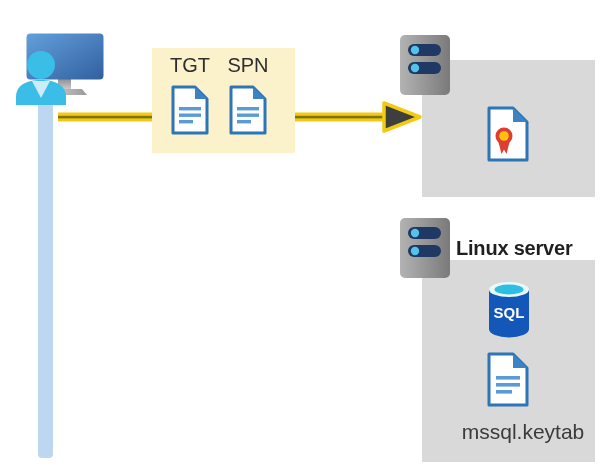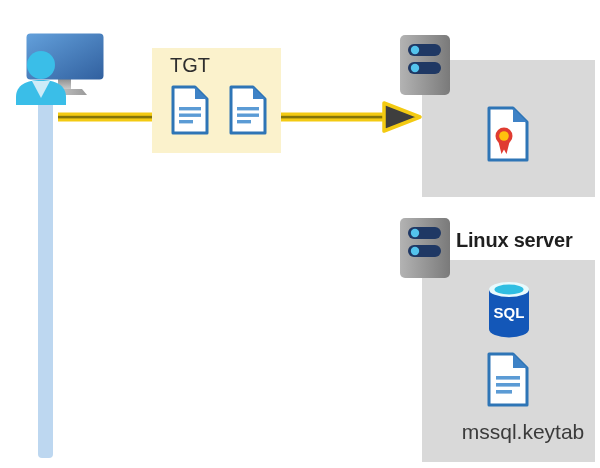--- a/index.html
+++ b/index.html
@@ -29,22 +29,23 @@
   <div class="abs gray-box" style="left:422px;top:260px;width:173px;height:202px;"></div>
 
   <div class="abs conn-bar" style="left:38px;top:90px;width:15px;height:368px;"></div>
 
   <svg class="abs" style="left:56px;top:99px;" width="368" height="36" viewBox="0 0 368 36">
     <rect x="2" y="13.5" width="332" height="9" fill="#f3ca12"></rect>
     <rect x="2" y="16.8" width="332" height="2.6" fill="#837409"></rect>
     <polygon points="328,4 364,18 328,32" stroke-width="3.5" stroke-linejoin="round" stroke="#f3ca12" fill="#3e3e3e"></polygon>
   </svg>
 
-  <div class="abs yellow-box" style="left:152px;top:48px;width:129px;height:105px;">
+  <div class="abs yellow-box" style="left:152px;top:48px;width:143px;height:105px;">
     <div class="abs plain-label center" style="left:8px;top:6px;width:60px;">TGT</div>
+    <div class="abs plain-label center" style="left:66px;top:6px;width:60px;">SPN</div>
 
     <svg class="abs" style="left:18px;top:37px;" width="40" height="51" viewBox="0 0 40 51">
       <path d="M3,2 H25 L37,14 V48 H3 Z" fill="#ffffff" stroke-width="3" stroke-linejoin="round" stroke="#2e75b6"></path>
       <path d="M25,2 V14 H37 Z" fill="#3e82c6"></path>
       <rect x="9" y="22" width="22" height="3.4" fill="#5b9bd5"></rect>
       <rect x="9" y="28.5" width="22" height="3.4" fill="#5b9bd5"></rect>
       <rect x="9" y="35" width="14" height="3.4" fill="#5b9bd5"></rect>
     </svg>
 
     <svg class="abs" style="left:76px;top:37px;" width="40" height="51" viewBox="0 0 40 51">
@@ -99,21 +100,21 @@
   </svg>
 
   <svg class="abs" style="left:486px;top:106px;" width="44" height="57" viewBox="0 0 44 57">
     <path d="M3,2 H27 L41,16 V54 H3 Z" fill="#ffffff" stroke-width="3" stroke-linejoin="round" stroke="#2e75b6"></path>
     <path d="M27,2 V16 H41 Z" fill="#3e82c6"></path>
     <path d="M12,34 L15.5,48 L18,43.5 L20.5,48 L24,34 Z" fill="#e03c31"></path>
     <circle cx="18" cy="30" r="8.5" fill="#e03c31"></circle>
     <circle cx="18" cy="30" r="4.8" fill="#ffc20e"></circle>
   </svg>
 
-  <div class="abs title" style="left:456px;top:228px;width:140px;">Linux server</div>
+  <div class="abs title" style="left:456px;top:236px;width:140px;">Linux server</div>
 
   <svg class="abs" style="left:399px;top:217px;" width="52" height="62" viewBox="0 0 52 62">
     <defs>
       <linearGradient id="srvGrad2" x1="0" y1="0" x2="1" y2="0">
         <stop offset="0" stop-color="#b3b3b3"></stop>
           <stop offset="1" stop-color="#7a7a7a"></stop>
       </linearGradient>
     </defs>
     <rect x="1" y="1" width="50" height="60" rx="5" fill="url(#srvGrad2)"></rect>
     <rect x="9" y="10" width="33" height="12" rx="6" fill="#1f3864"></rect>

